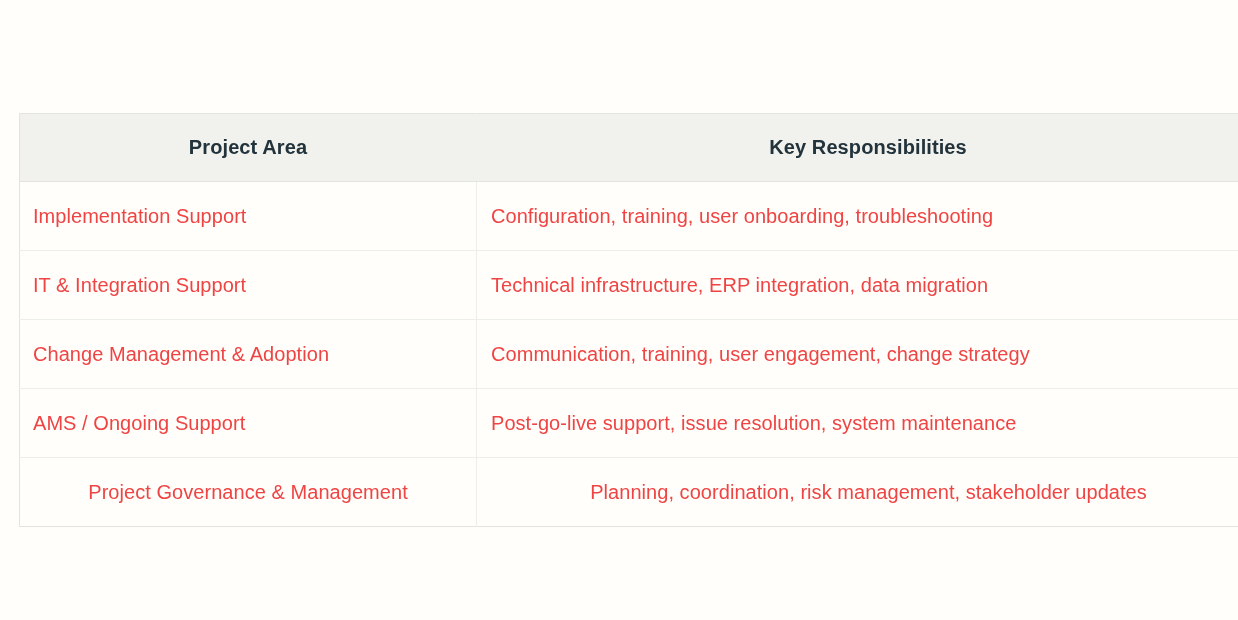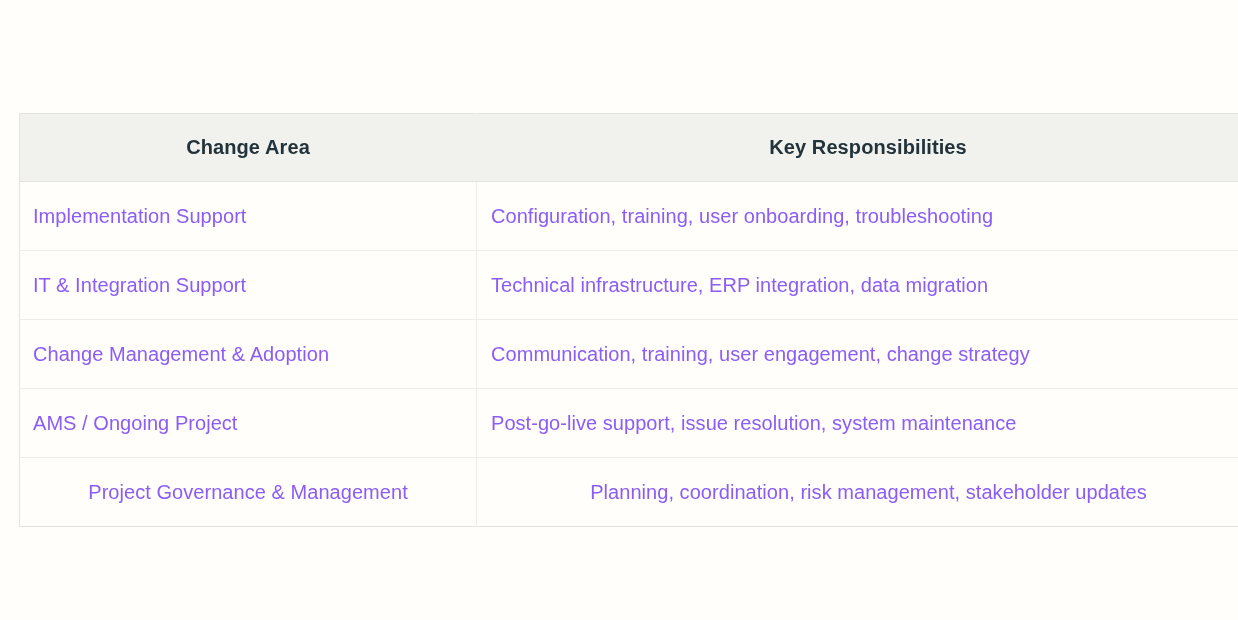--- a/index.html
+++ b/index.html
@@ -66,21 +66,21 @@
   tbody tr {
     background: #fffefa;
   }
 
   tbody td {
     height: 68px;
     padding: 0 13px;
     vertical-align: middle;
     font-size: 20px;
     font-weight: normal;
-    color: #8b5cf6;
+    color: #ef4444;
     border-bottom: 1px solid #eceeea;
     border-right: 1px solid #eceeea;
     white-space: nowrap;
     overflow: hidden;
     text-overflow: clip;
     letter-spacing: 0.05px;
   }
   tbody td:last-child { border-right: none; }
   tbody tr:last-child td { border-bottom: none; text-align: center; }
 
@@ -92,39 +92,39 @@
 
 <div class="page">
   <div class="table-wrap">
     <table class="support-table">
       <colgroup>
         <col class="col-area">
         <col class="col-resp">
       </colgroup>
       <thead>
         <tr>
-          <th>Change Area</th>
+          <th>Project Area</th>
           <th>Key Responsibilities</th>
         </tr>
       </thead>
       <tbody>
         <tr>
           <td class="cell-area">Implementation Support</td>
           <td class="cell-resp">Configuration, training, user onboarding, troubleshooting</td>
         </tr>
         <tr>
           <td class="cell-area">IT &amp; Integration Support</td>
           <td class="cell-resp">Technical infrastructure, ERP integration, data migration</td>
         </tr>
         <tr>
           <td class="cell-area">Change Management &amp; Adoption</td>
           <td class="cell-resp">Communication, training, user engagement, change strategy</td>
         </tr>
         <tr>
-          <td class="cell-area">AMS / Ongoing Project</td>
+          <td class="cell-area">AMS / Ongoing Support</td>
           <td class="cell-resp">Post-go-live support, issue resolution, system maintenance</td>
         </tr>
         <tr>
           <td class="cell-area">Project Governance &amp; Management</td>
           <td class="cell-resp">Planning, coordination, risk management, stakeholder updates</td>
         </tr>
       </tbody>
     </table>
   </div>
 </div>

